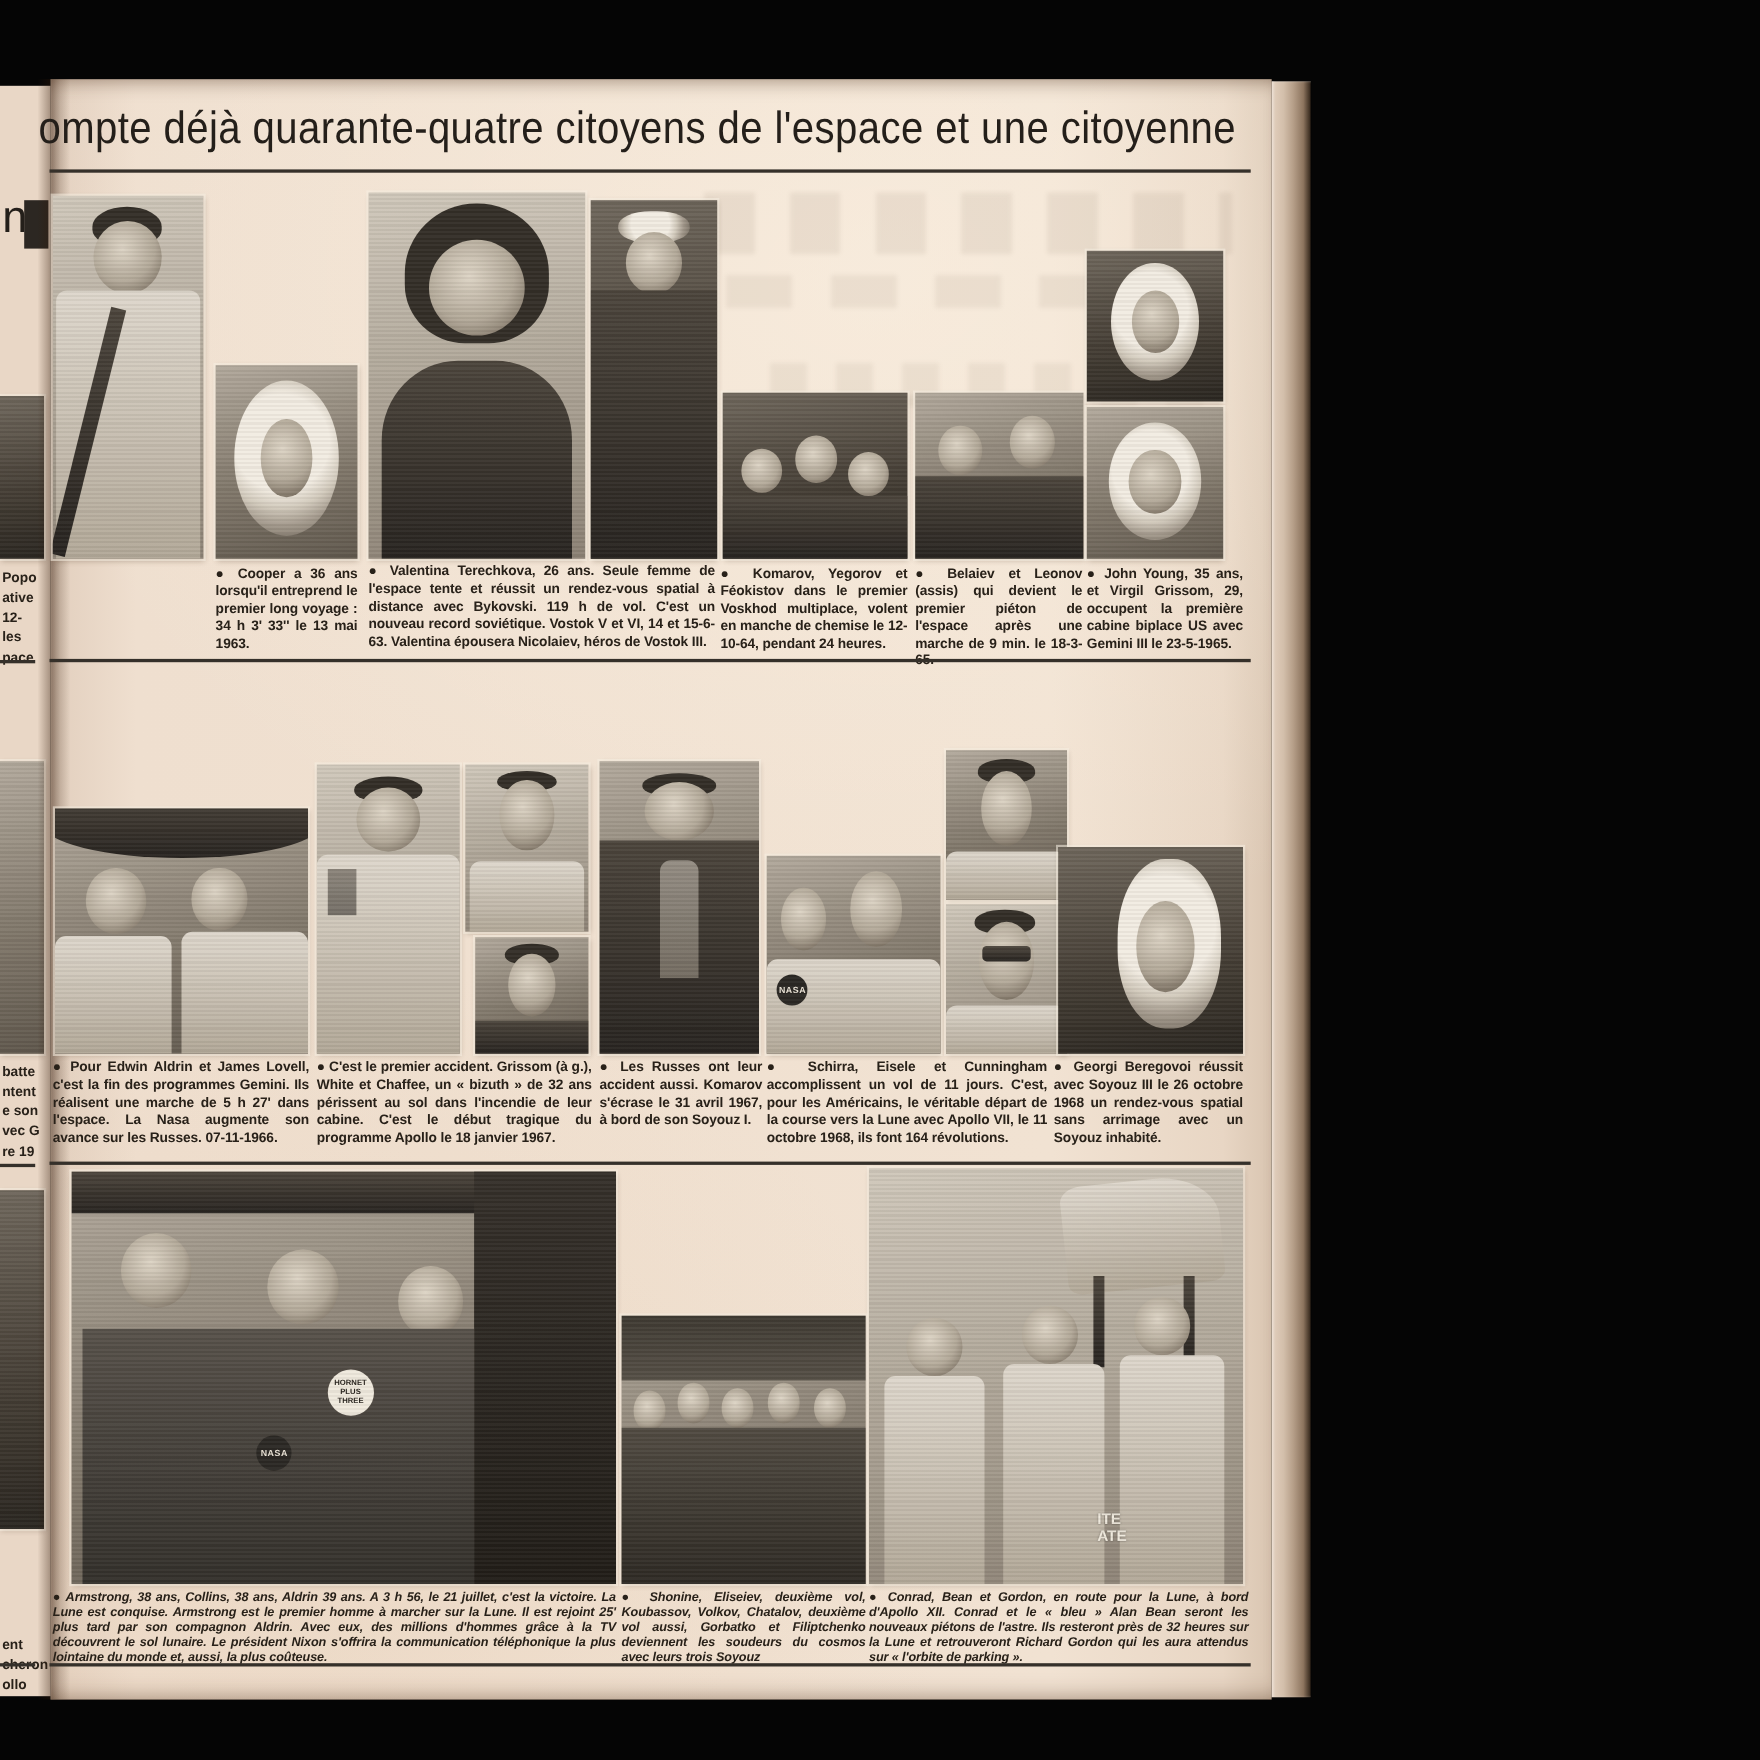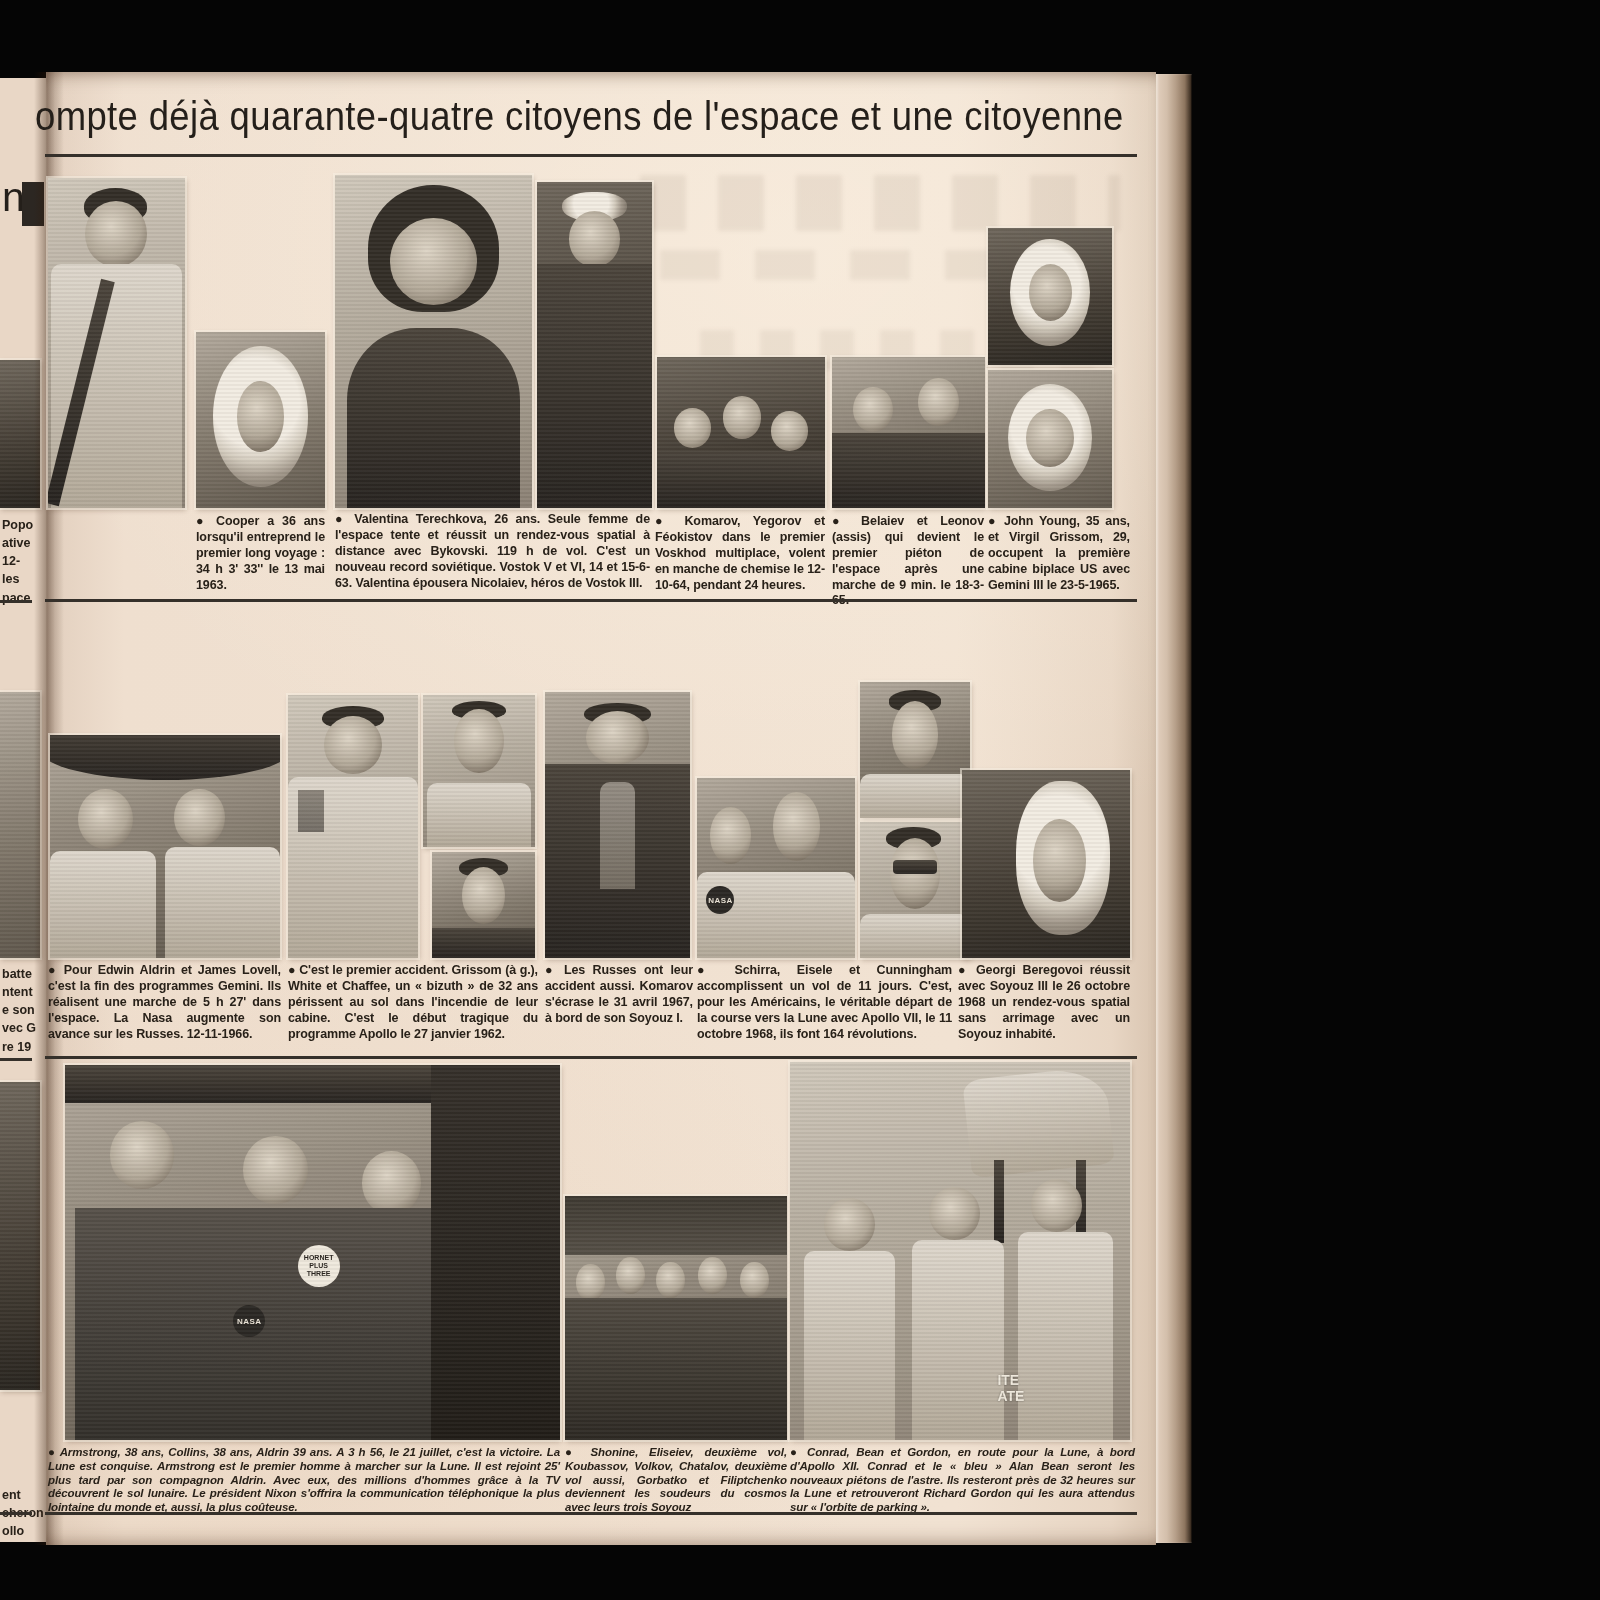--- a/index.html
+++ b/index.html
@@ -187,22 +187,22 @@
     <span class="hair" style="left:24%;top:4%;width:50%;height:16%"></span>
     <span class="f" style="left:27%;top:12%;width:46%;height:52%"></span>
     <span class="bd" style="left:30%;top:28%;width:40%;height:10%;border-radius:4px"></span>
     <span class="b" style="left:0;top:68%;width:100%;height:32%"></span>
   </div>
   <div class="ph t-d" style="left:962px;top:770px;width:168px;height:188px">
     <span class="hb" style="left:32%;top:6%;width:56%;height:82%;border-radius:46%"></span>
     <span class="f" style="left:42%;top:26%;width:32%;height:44%"></span>
   </div>
 
-  <div class="cap" style="left:48px;top:963px;width:233px">● Pour Edwin Aldrin et James Lovell, c'est la fin des programmes Gemini. Ils réalisent une marche de 5 h 27' dans l'espace. La Nasa augmente son avance sur les Russes. 12-11-1966.</div>
-  <div class="cap" style="left:288px;top:963px;width:250px">● C'est le premier accident. Grissom (à g.), White et Chaffee, un « bizuth » de 32 ans périssent au sol dans l'incendie de leur cabine. C'est le début tragique du programme Apollo le 27 janvier 1962.</div>
+  <div class="cap" style="left:48px;top:963px;width:233px">● Pour Edwin Aldrin et James Lovell, c'est la fin des programmes Gemini. Ils réalisent une marche de 5 h 27' dans l'espace. La Nasa augmente son avance sur les Russes. 07-11-1966.</div>
+  <div class="cap" style="left:288px;top:963px;width:250px">● C'est le premier accident. Grissom (à g.), White et Chaffee, un « bizuth » de 32 ans périssent au sol dans l'incendie de leur cabine. C'est le début tragique du programme Apollo le 18 janvier 1967.</div>
   <div class="cap" style="left:545px;top:963px;width:148px">● Les Russes ont leur accident aussi. Komarov s'écrase le 31 avril 1967, à bord de son Soyouz I.</div>
   <div class="cap" style="left:697px;top:963px;width:255px">● Schirra, Eisele et Cunningham accomplissent un vol de 11 jours. C'est, pour les Américains, le véritable départ de la course vers la Lune avec Apollo VII, le 11 octobre 1968, ils font 164 révolutions.</div>
   <div class="cap" style="left:958px;top:963px;width:172px">● Georgi Beregovoi réussit avec Soyouz III le 26 octobre 1968 un rendez-vous spatial sans arrimage avec un Soyouz inhabité.</div>
   <div class="rule" style="left:45px;top:1056px;width:1092px"></div>
 
   <div class="ph" style="left:65px;top:1065px;width:495px;height:375px">
     <span class="bd" style="left:0;top:0;width:100%;height:10%"></span>
     <span class="bd" style="left:74%;top:0;width:26%;height:100%;background:#2c2username723;background:linear-gradient(180deg,#35302a,#211d18)"></span>
     <span class="f" style="left:9%;top:15%;width:13%;height:18%"></span>
     <span class="f" style="left:36%;top:19%;width:13%;height:18%"></span>

